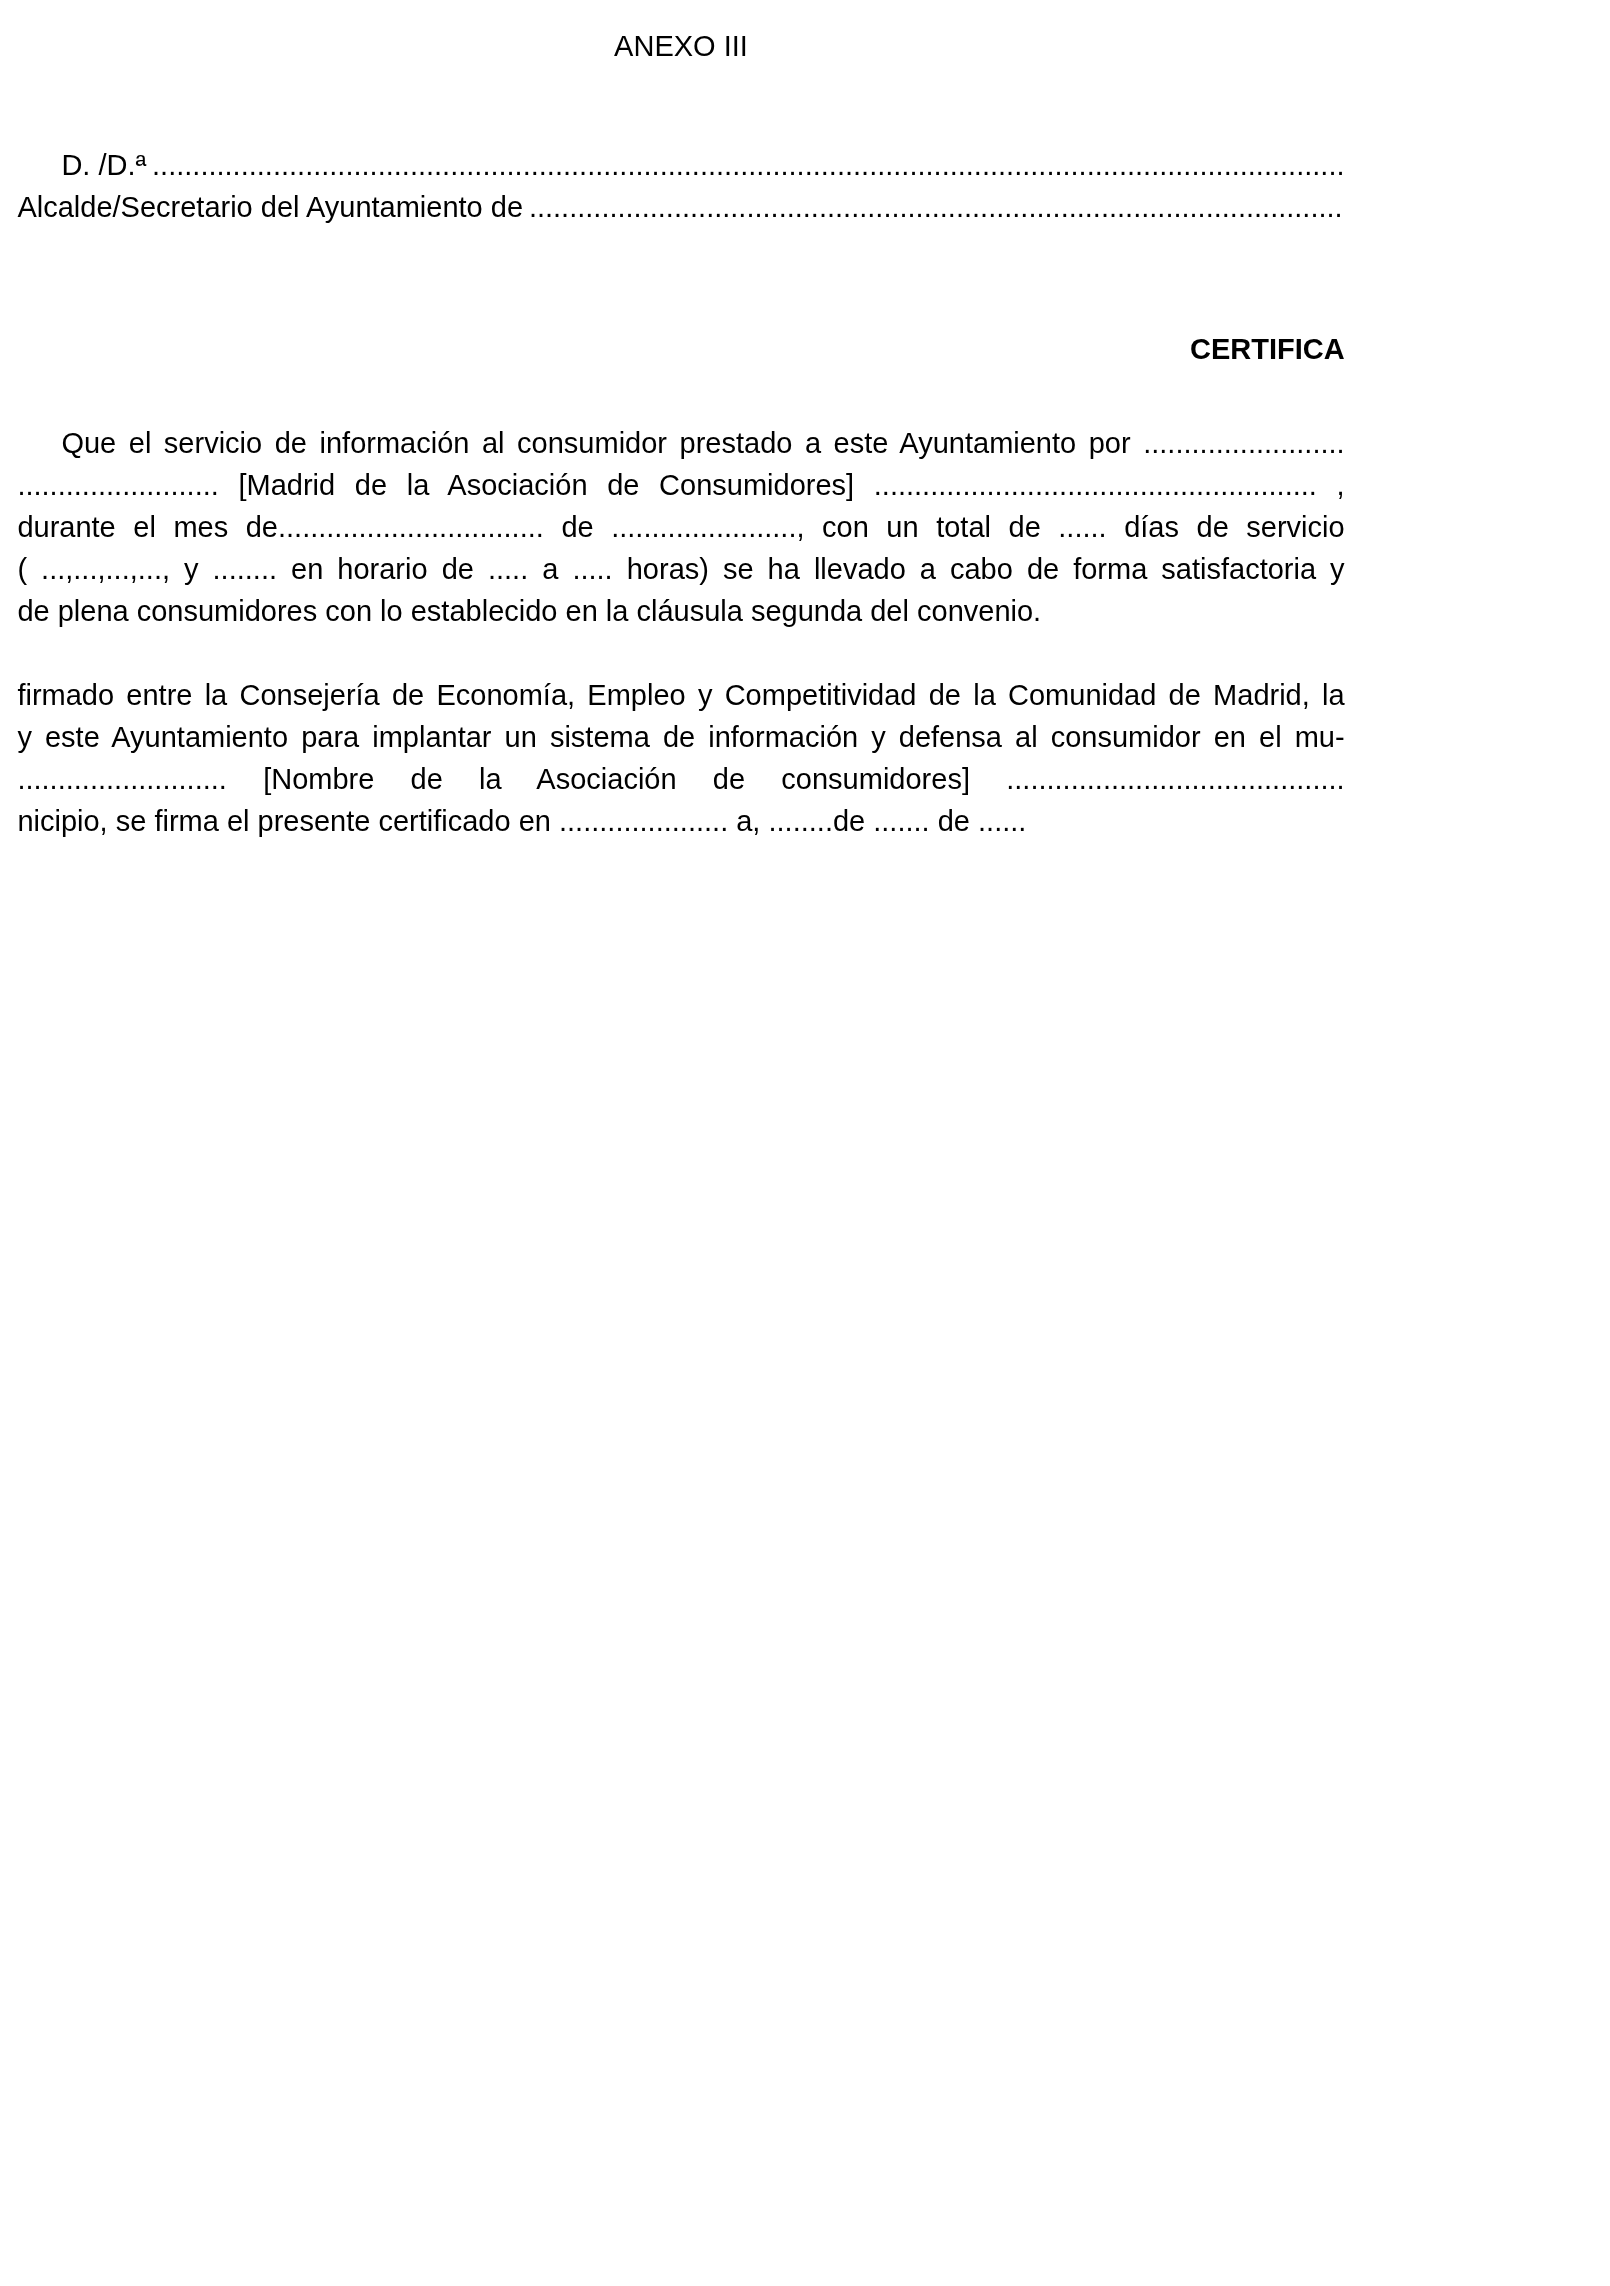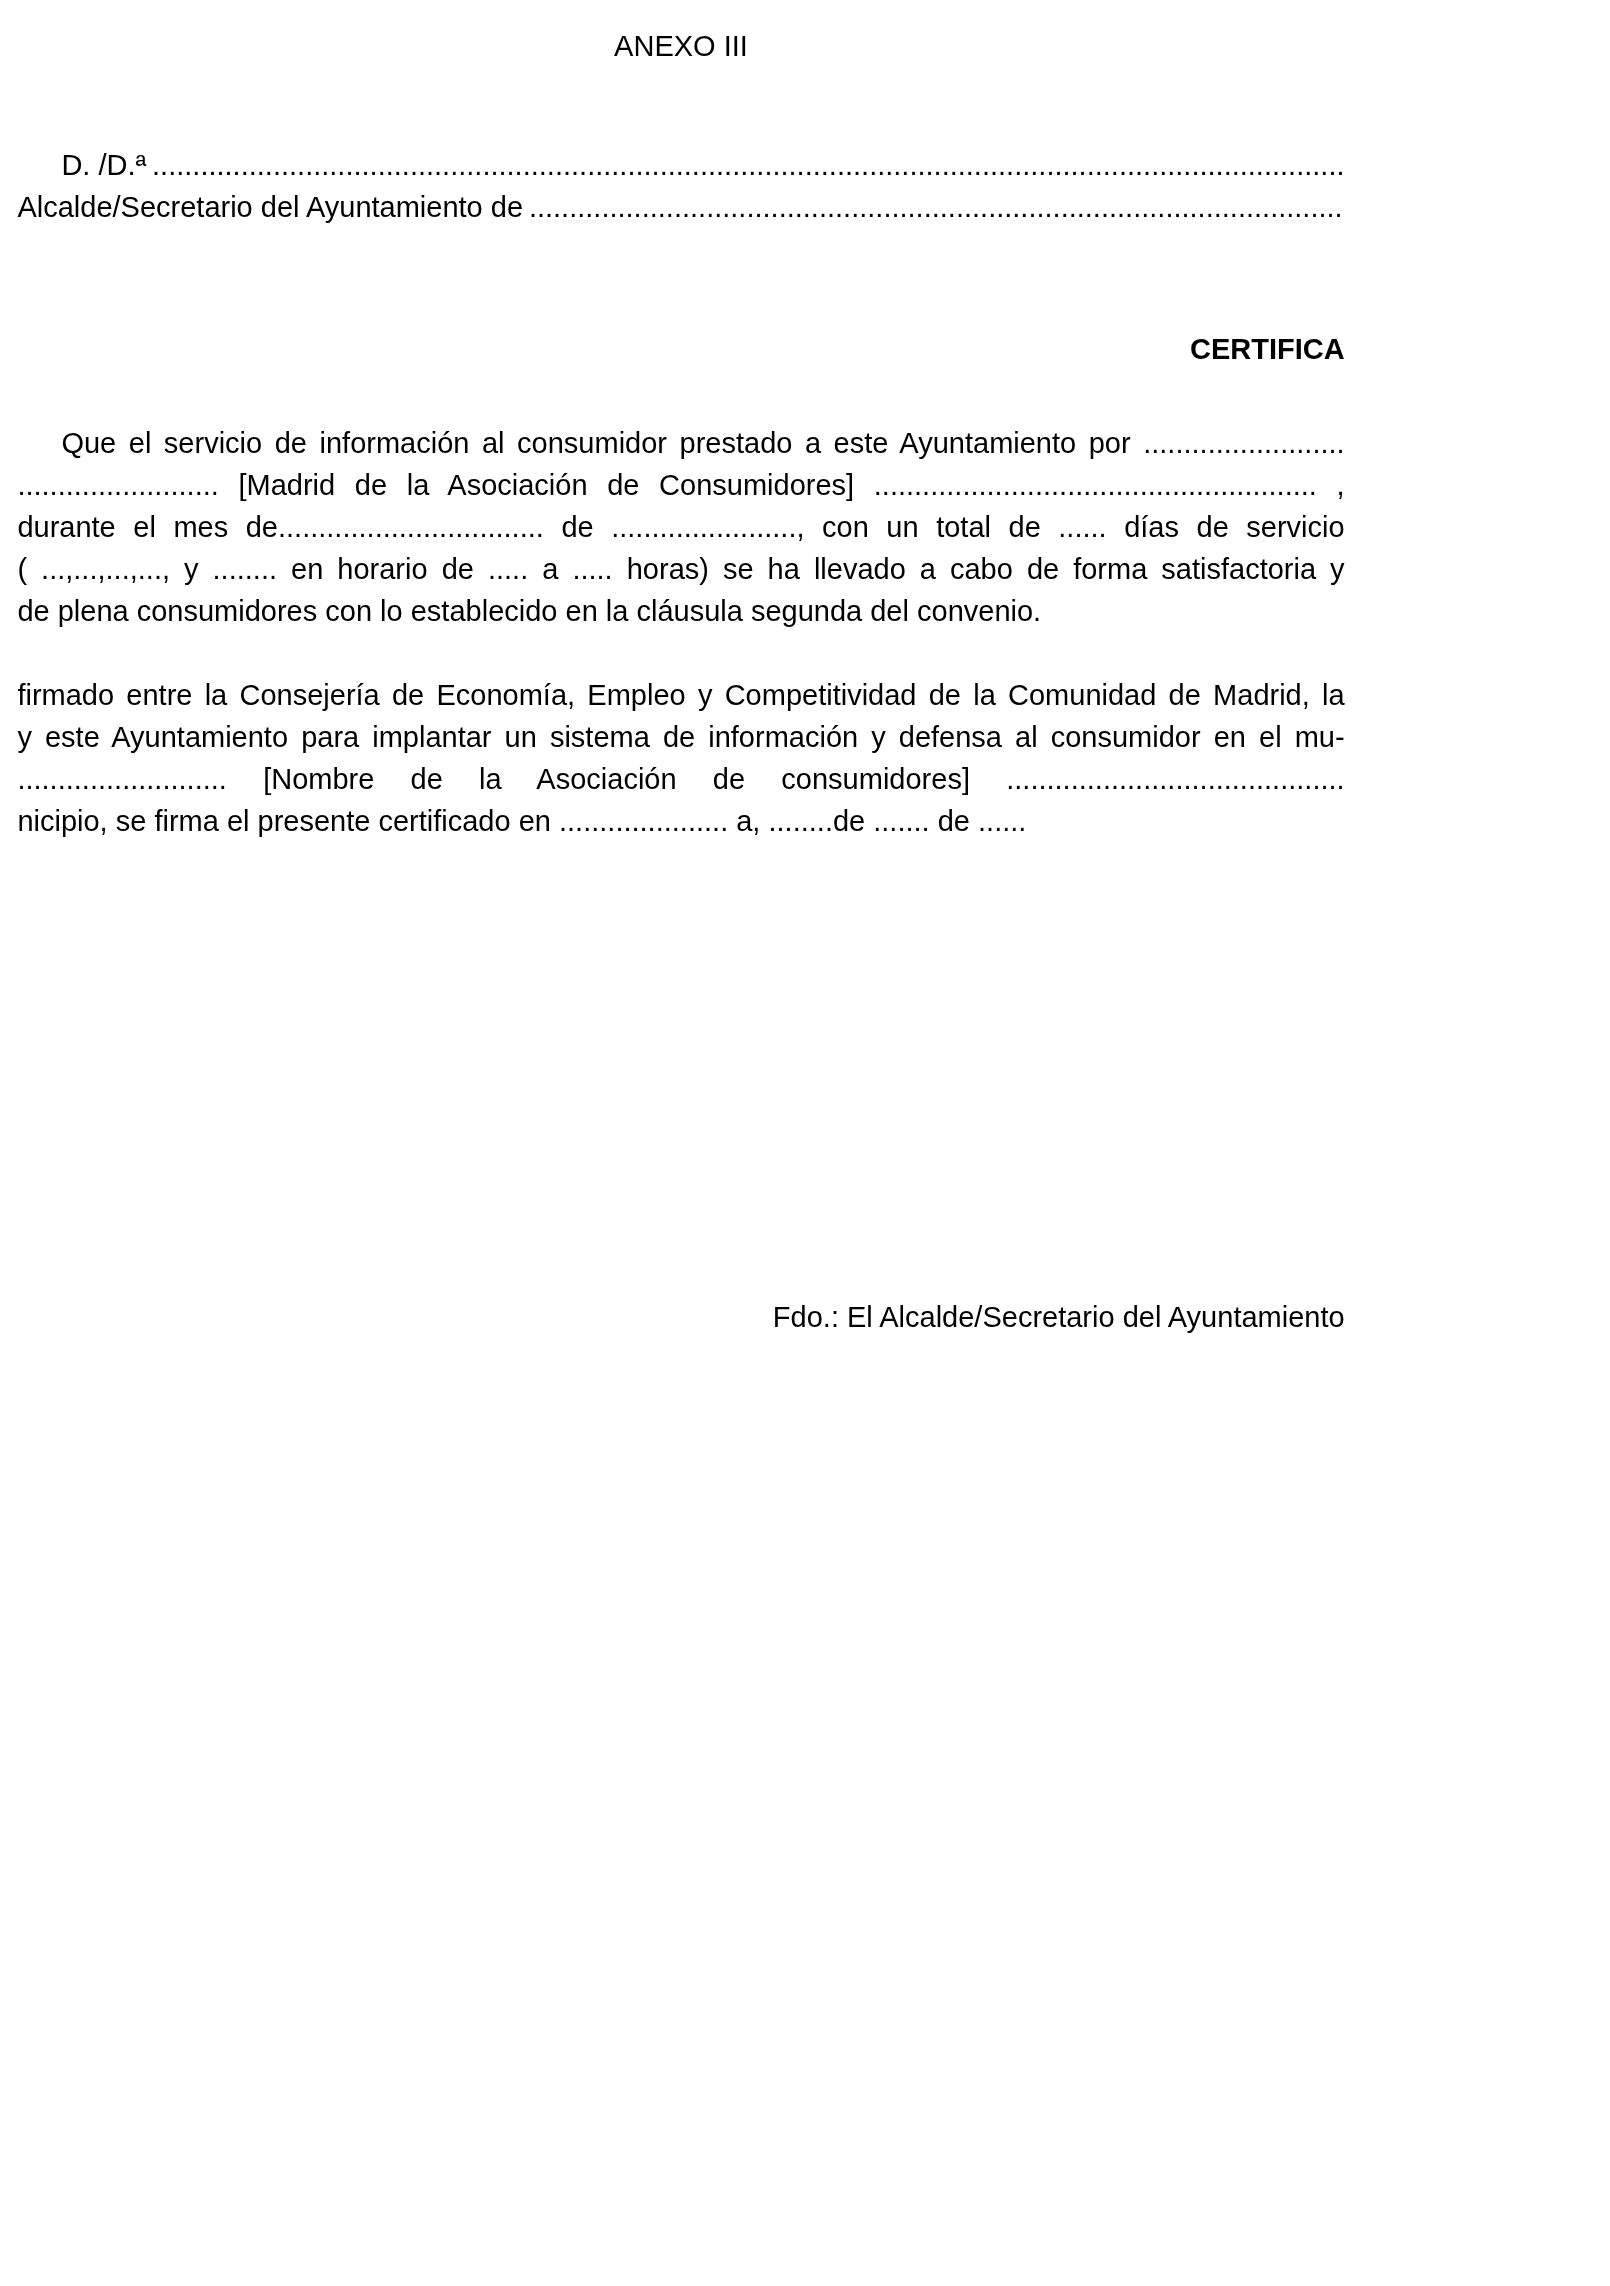--- a/index.html
+++ b/index.html
@@ -89,16 +89,15 @@
     <div class="wrapline">de plena consumidores con lo establecido en la cláusula segunda del convenio.</div>
   </div>
 
   <div class="para2">
     <div class="wrapline just">firmado entre la Consejería de Economía, Empleo y Competitividad de la Comunidad de Madrid, la</div>
     <div class="wrapline just">y este Ayuntamiento para implantar un sistema de información y defensa al consumidor en el mu-</div>
     <div class="wrapline just">.......................... [Nombre de la Asociación de consumidores] ..........................................</div>
     <div class="wrapline">nicipio, se firma el presente certificado en ..................... a, ........de ....... de ......</div>
   </div>
 
-  <div class="signature">Fdo.: El Alcalde/Secretario del Ayuntamiento</div>
 
 </div>
 
 
 </body></html>

